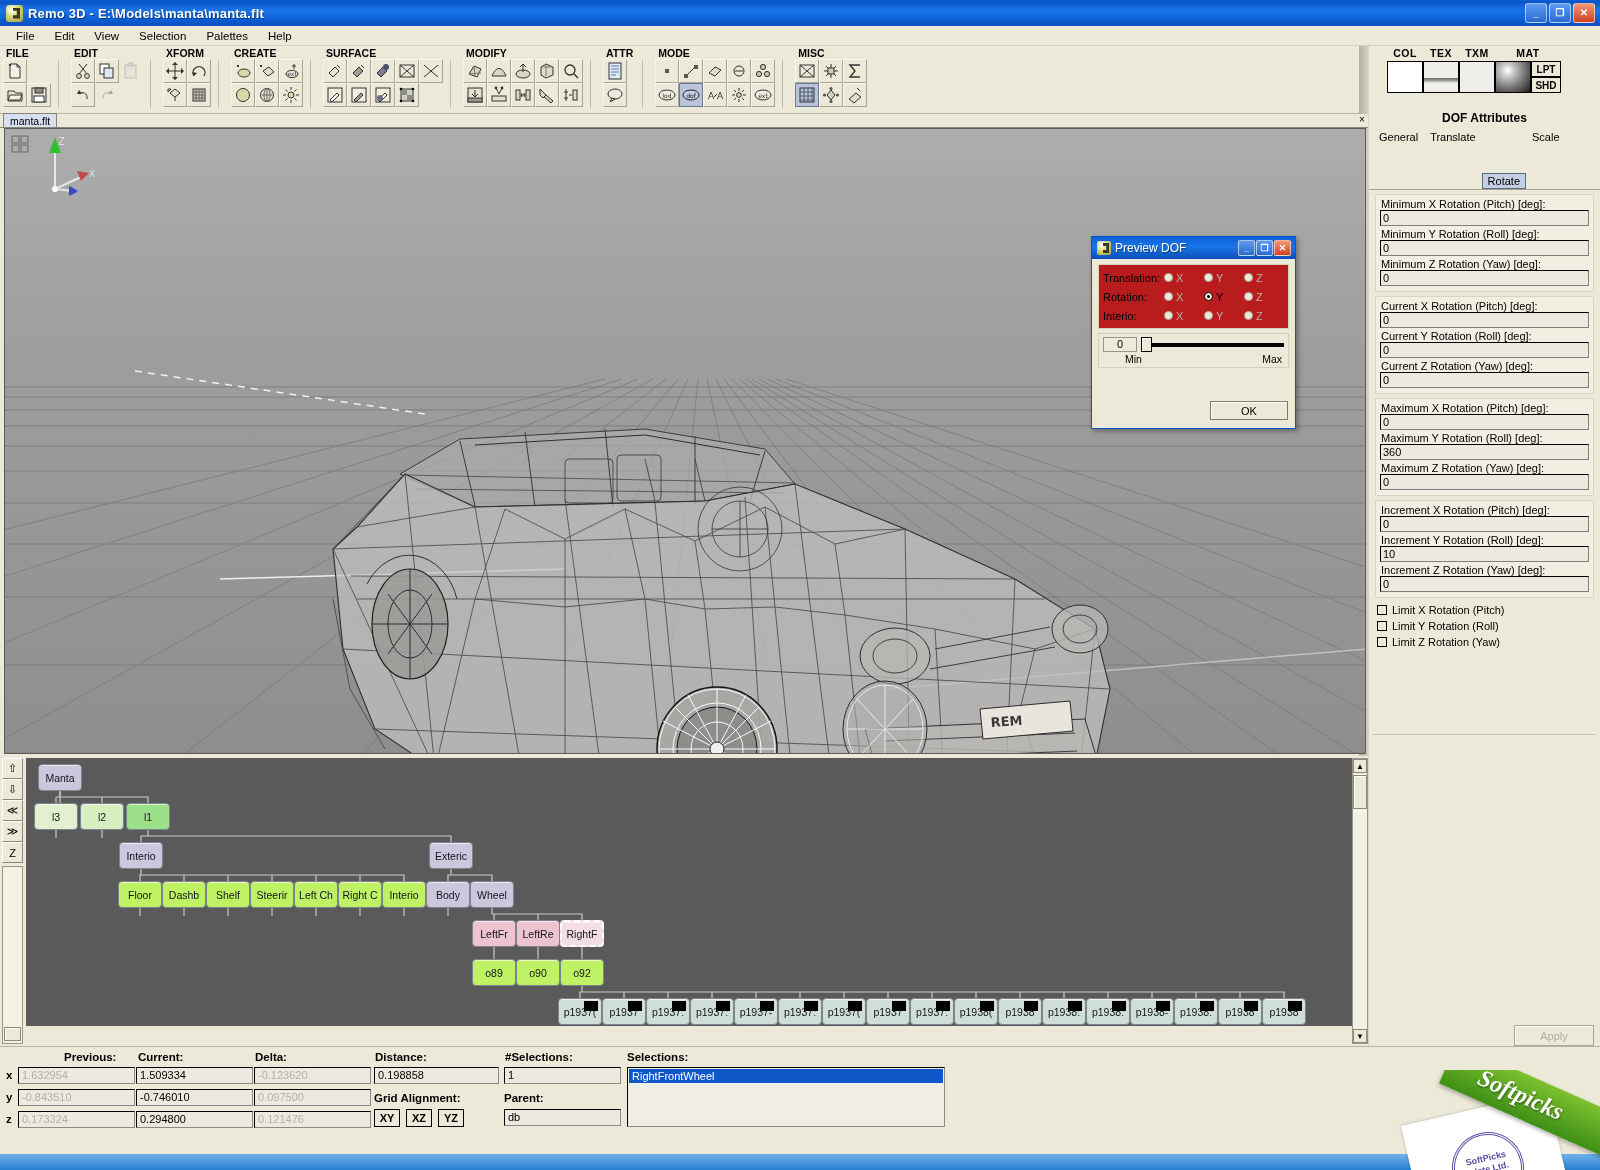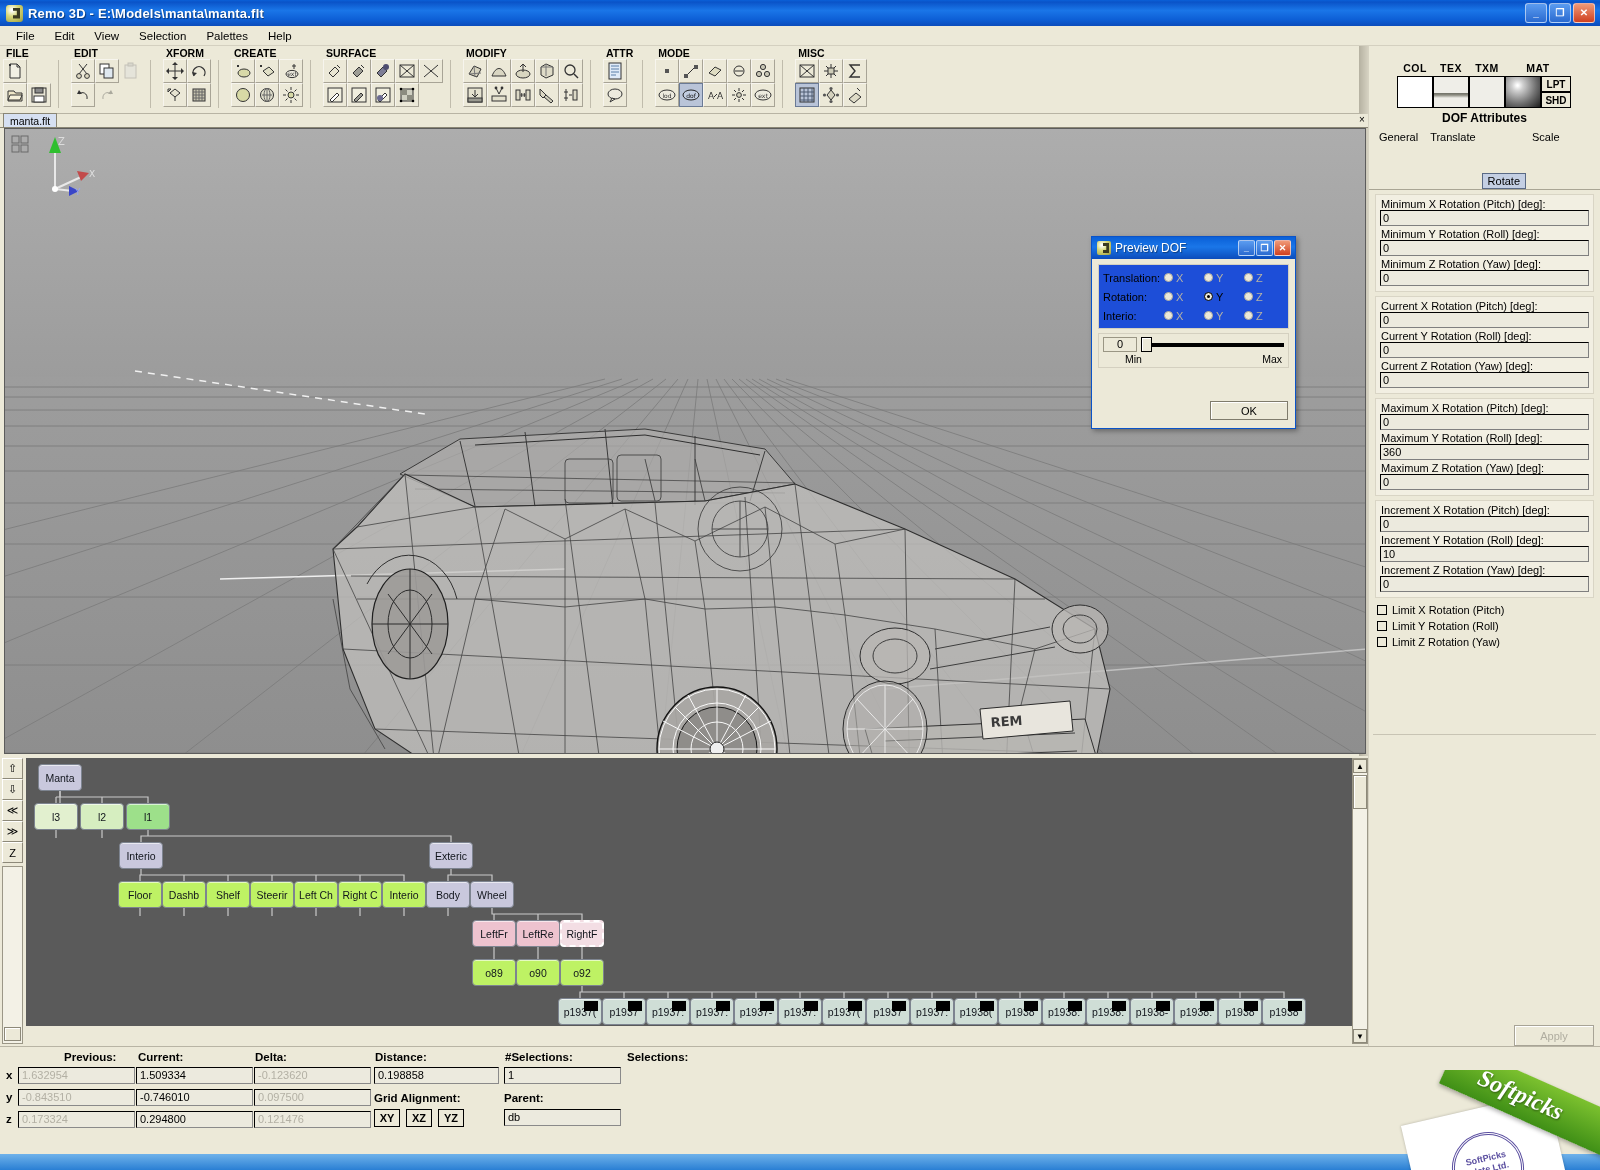--- a/index.html
+++ b/index.html
@@ -71,21 +71,21 @@
   .tbi.raised { border: 1px solid #f7f5ee; border-right-color:#a8a496; border-bottom-color:#a8a496; }
   .tbi.active { background: #b9c4d8; border: 1px solid #6a7a95; }
   .tbi svg { display: block; }
   .tsep { width: 6px; border-left: 1px solid #c0bcac; margin: 14px 4px 0 4px; height: 48px; }
 
   
   .rightdock {
     position: absolute; right: 0; top: 46px; width: 232px; height: 1004px;
     background: #ece9d8; border-left: 1px solid #b8b4a4;
   }
-  .matbar { height: 62px; padding: 1px 4px 0 28px; display: flex; align-items: flex-end; }
+  .matbar { height: 62px; padding: 1px 4px 0 18px; display: flex; }
   .matcell { display: flex; flex-direction: column; align-items: center; }
   .matcell .cap { font-size: 10.5px; font-weight: bold; letter-spacing: .5px; height: 14px; }
   .swatch { width: 36px; height: 32px; border: 1px solid #000; background: #fff; }
   .swatch.tex { background: linear-gradient(to bottom,#efeee8 52%, #6a6a60 52%, #8b8b80 60%, #efeee8 70%); }
   .swatch.txm { background: #efeee8; }
   .swatch.mat { background: radial-gradient(circle at 34% 28%, #fff 2%, #cfcfcf 18%, #6e6e6e 60%, #1d1d1d 100%); }
   .lptshd { display: flex; flex-direction: column; }
   .lptshd div {
     width: 30px; height: 16px; border: 1px solid #000; background: #ece9d8;
     font-size: 10px; font-weight: bold; display: flex; align-items: center; justify-content: center;
@@ -161,21 +161,21 @@
     background: radial-gradient(circle at 35% 30%, #fff 5%, #d8d87a 40%, #9c9c3c 100%); position: relative; }
   .dlg-ico:after { content:""; position:absolute; left:6px; top:2px; width:6px; height:10px; background:#3a3a20;
     clip-path: polygon(0 0,100% 0,100% 100%,0 100%,0 70%,55% 70%,55% 30%,0 30%); }
   .dlg-title-text { color: #fff; font-weight: normal; font-size: 12px; text-shadow: 1px 1px 1px rgba(0,0,0,.4); }
   .dlg-btns { margin-left: auto; display: flex; gap: 1px; padding-right: 2px; }
   .dbtn { width: 17px; height: 16px; border: 1px solid rgba(255,255,255,.6); border-radius: 2px;
     background: linear-gradient(to bottom,#5b9cf0,#2a6ad0); display:flex;align-items:center;justify-content:center;
     color:#fff; font-size:9px; font-weight:bold; }
   .dbtn.close { background: linear-gradient(to bottom,#f09a78,#cf4020); }
   .dlg-body { padding: 5px 6px; }
-  .dlgpanel { border: 1px solid #d4d0c0; background:#1d4ed8; padding: 3px 4px; }
+  .dlgpanel { border: 1px solid #d4d0c0; background:#b91c1c; padding: 3px 4px; }
   .radiorow { display: flex; align-items: center; height: 19px; font-size: 11px; }
   .radiorow .rl { width: 72px; color:#000; }
   .radiogrp { display:flex; flex:1; }
   .radio { display: flex; align-items: center; gap: 3px; width: 40px; color: #b6b2a4; font-size: 11px; }
   .radio.on { color: #000; }
   .rdot { width: 9px; height: 9px; border-radius: 50%; border: 1px solid #b0aca0; background:#ece9d8; position: relative; flex:none;}
   .radio.on .rdot { border-color: #000; }
   .radio.on .rdot:after { content:""; position:absolute; left:2px; top:2px; width:3px;height:3px;border-radius:50%;background:#000; }
   .sliderpanel { margin-top: 4px; border: 1px solid #d4d0c0; padding: 3px 4px 2px 4px; }
   .sliderrow { display: flex; align-items: center; }
@@ -1332,20 +1332,23 @@
       <div class="gabtn">XY</div>
       <div class="gabtn">XZ</div>
       <div class="gabtn">YZ</div>
     </div>
 
     <div class="sfield" style="position:absolute;left:504px;top:20px;width:117px">1</div>
 
     <div style="position:absolute;left:504px;top:45px" class="sbhdr">Parent:</div>
     <div class="sfield" style="position:absolute;left:504px;top:62px;width:117px">db</div>
 
+    <div class="sellist" style="position:absolute;left:627px;top:20px">
+      <div class="selitem">RightFrontWheel</div>
+    </div>
   </div>
 
   <div class="bluestrip"></div>
   <div class="watermark">
     <div class="wm-paper"></div>
     <div class="wm-stamp">
       <span>SoftPicks</span><br>
       <span>...late Ltd.</span>
     </div>
     <div class="wm-ribbon">

